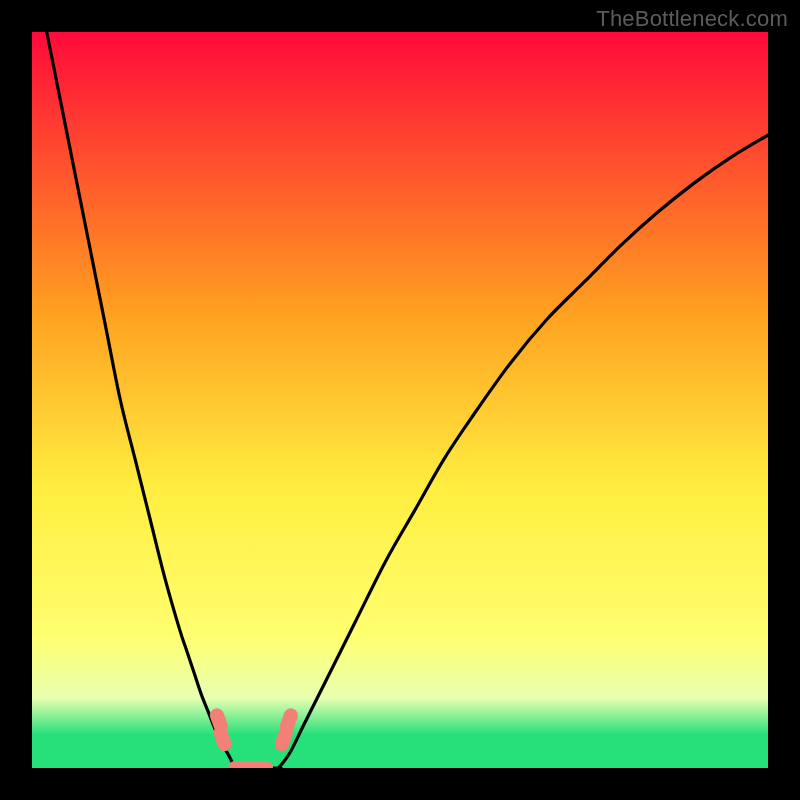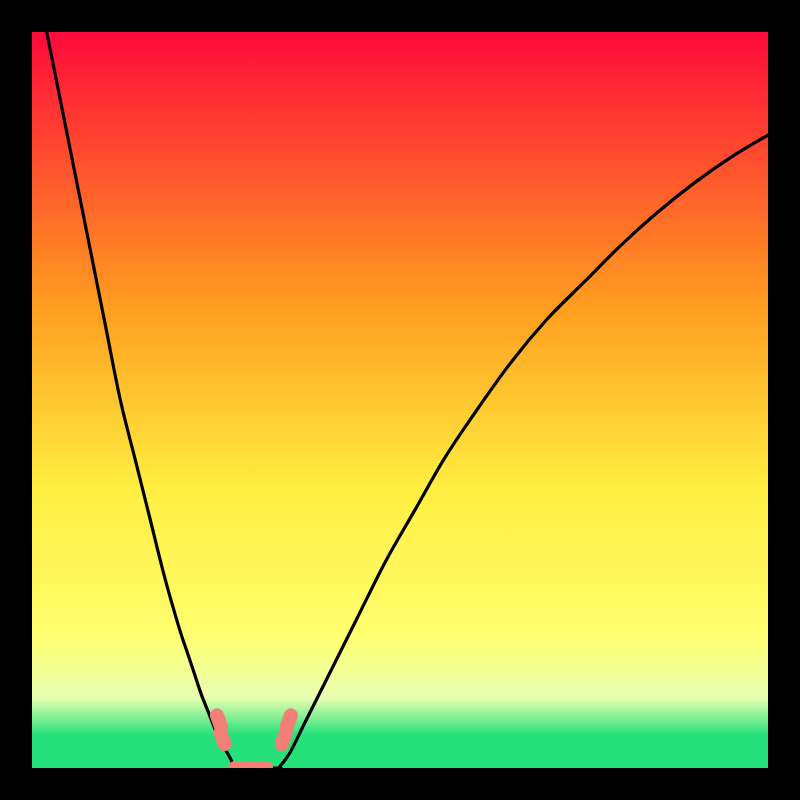--- a/index.html
+++ b/index.html
@@ -71,13 +71,14 @@
           <rect x="-13" y="-7" width="26" height="14" rx="7" ry="7" fill="#f28076"></rect>
         </g>
         <g transform="translate(251.71200000000002 706.56) rotate(-70)">
           <rect x="-13" y="-7" width="26" height="14" rx="7" ry="7" fill="#f28076"></rect>
         </g>
         <g transform="translate(256.864 688.896) rotate(-70)">
           <rect x="-13" y="-7" width="26" height="14" rx="7" ry="7" fill="#f28076"></rect>
         </g>
       </svg>
   </div>
+  <div class="watermark">TheBottleneck.com</div>
 </div>
 
 </body></html>

